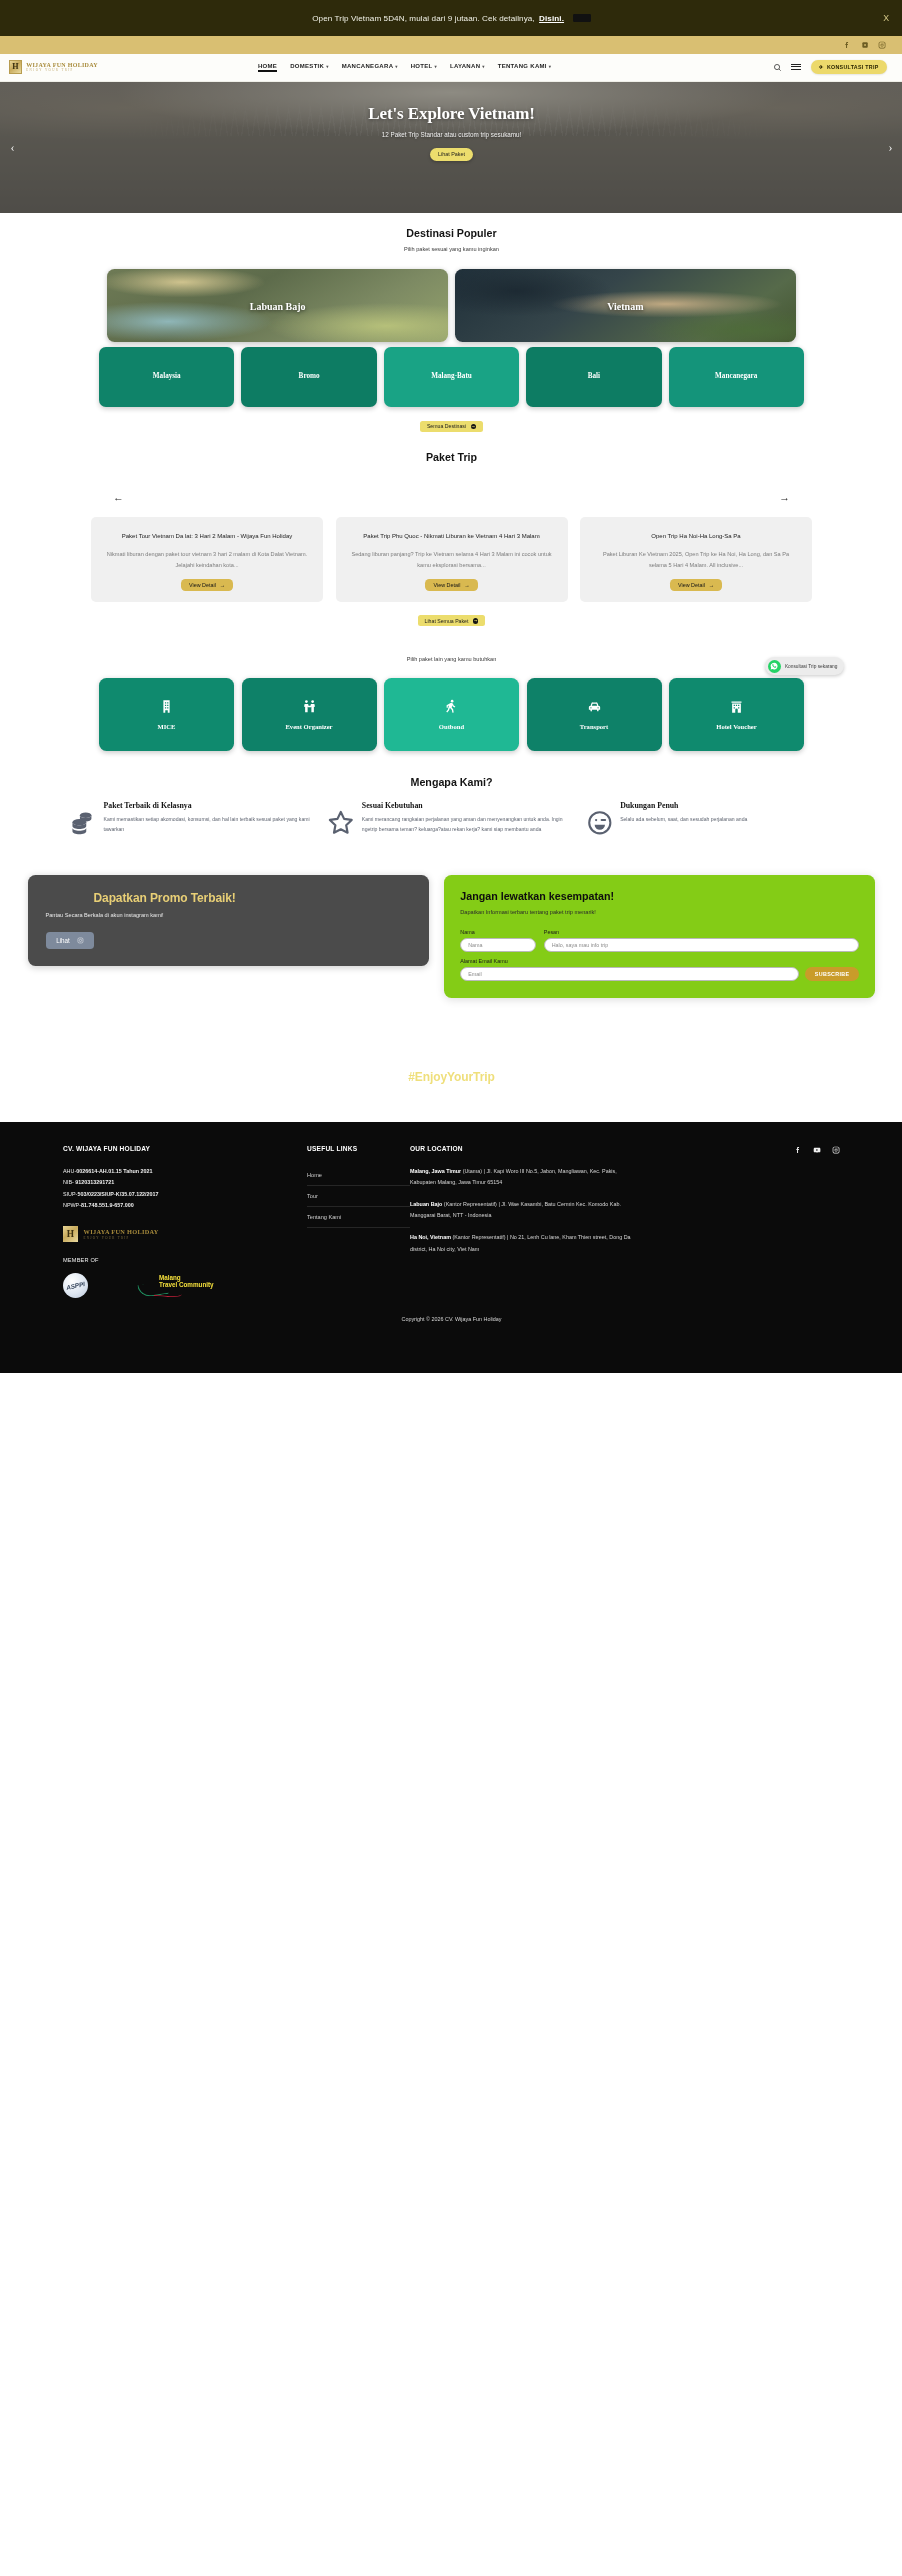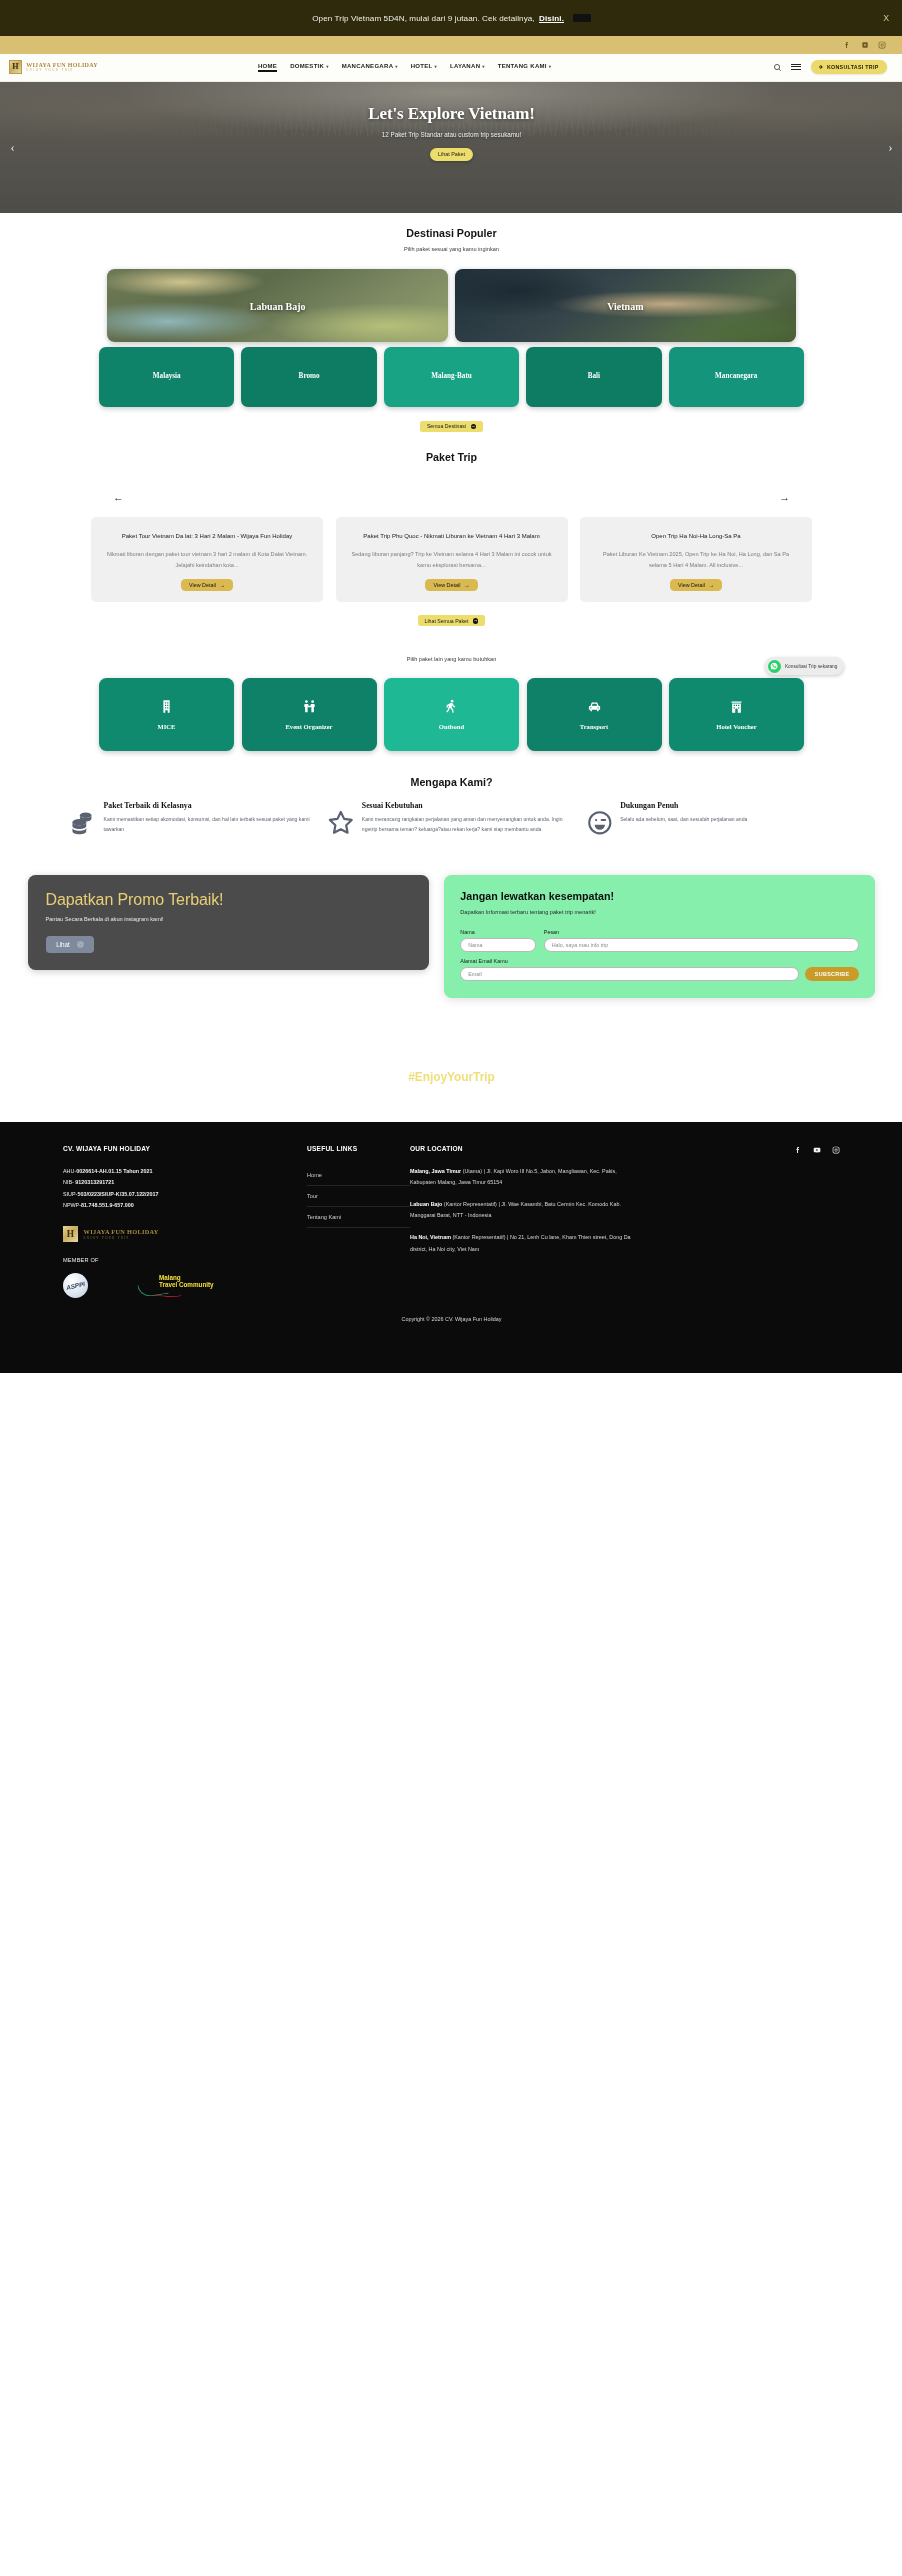--- a/index.html
+++ b/index.html
@@ -291,32 +291,32 @@
   
   .promo-wrap {
     display: flex; gap: 15px; padding: 0 28px; margin-top: 36px;
     align-items: flex-start;
   }
   .promo {
     width: 401px; background: #4b4b4b; border-radius: 7.5px;
     padding: 16.3px 17.5px 17.5px; box-shadow: 0 1.9px 7.5px rgba(0,0,0,.18);
   }
   .promo h3 {
-    color: #e8cf76; font-size: 16px; font-weight: 400; letter-spacing: -0.1px;
+    color: #e8cf76; font-size: 12px; font-weight: 700; letter-spacing: -0.1px; margin-left: 48px;
   }
   .promo p { color: #e9e9e9; font-size: 5.6px; margin-top: 6.9px; }
   .promo .lbtn {
     margin-top: 13.8px; background: #7e8a9c; color: #fff; border: none;
     border-radius: 3.8px; height: 17px; padding: 0 10.7px; font-size: 6.3px;
     cursor: pointer; font-family: inherit; display: inline-flex;
     align-items: center; gap: 6.9px;
   }
   .promo .lbtn svg { width: 6.9px; height: 6.9px; fill: none; stroke: #fff; stroke-width: 1.6; }
   .news {
-    flex: 1; background: #86efac; border-radius: 7.5px; padding: 15px 16.3px 16.3px;
+    flex: 1; background: #84cc16; border-radius: 7.5px; padding: 15px 16.3px 16.3px;
     box-shadow: 0 1.3px 8.8px rgba(0,0,0,.13);
   }
   .news h3 { font-size: 10.7px; font-weight: 700; color: #0e0e0e; }
   .news > p { font-size: 5.6px; color: #2b2b2b; margin-top: 7.5px; }
   .news .frow { display: flex; gap: 7.5px; margin-top: 13.8px; }
   .news .fld { display: flex; flex-direction: column; }
   .news .fld.nama { width: 76px; }
   .news .fld.pesan { flex: 1; }
   .news label { font-size: 5.4px; color: #1a1a1a; margin-bottom: 3.1px; }
   .news input {

